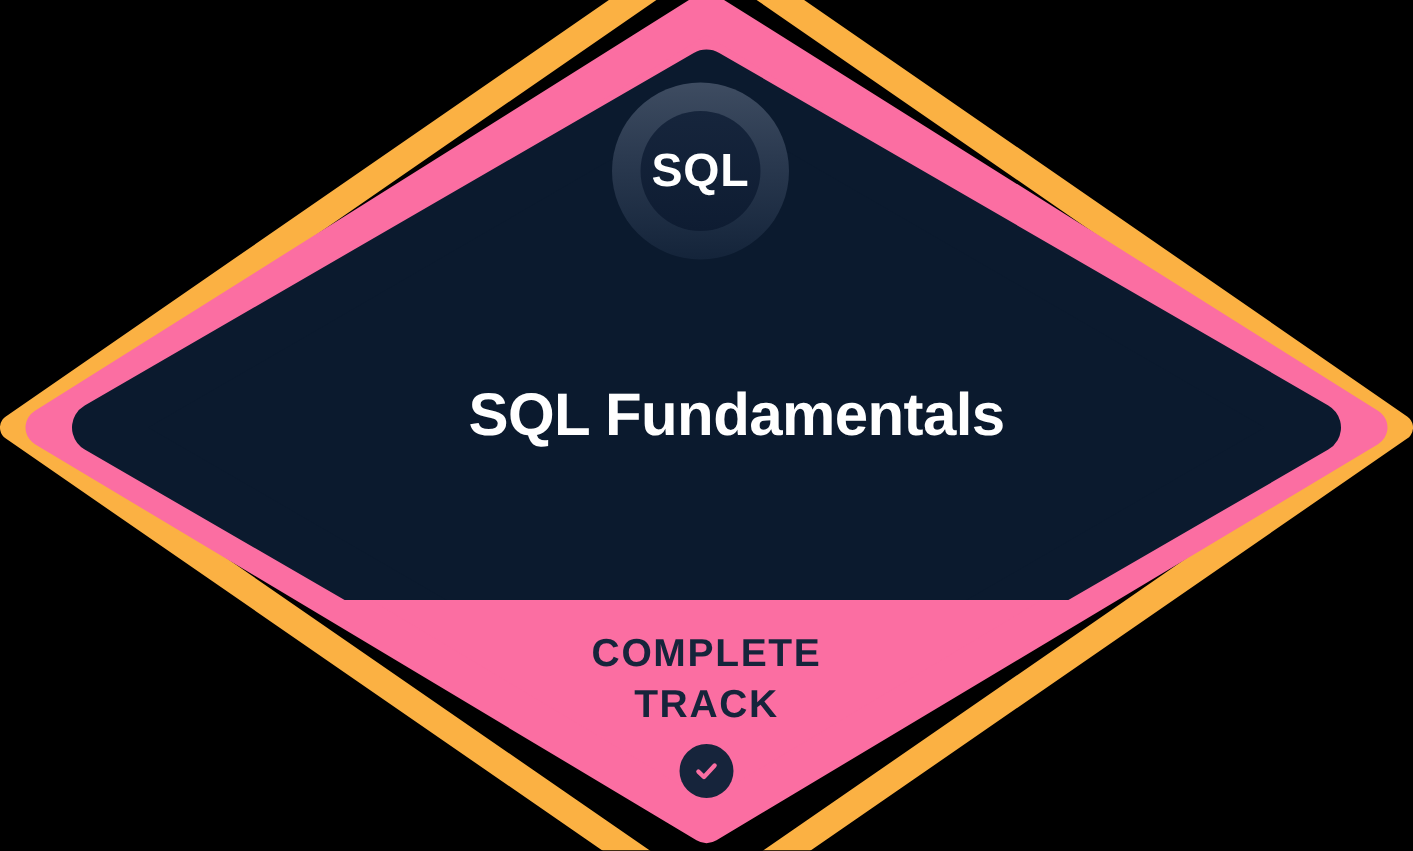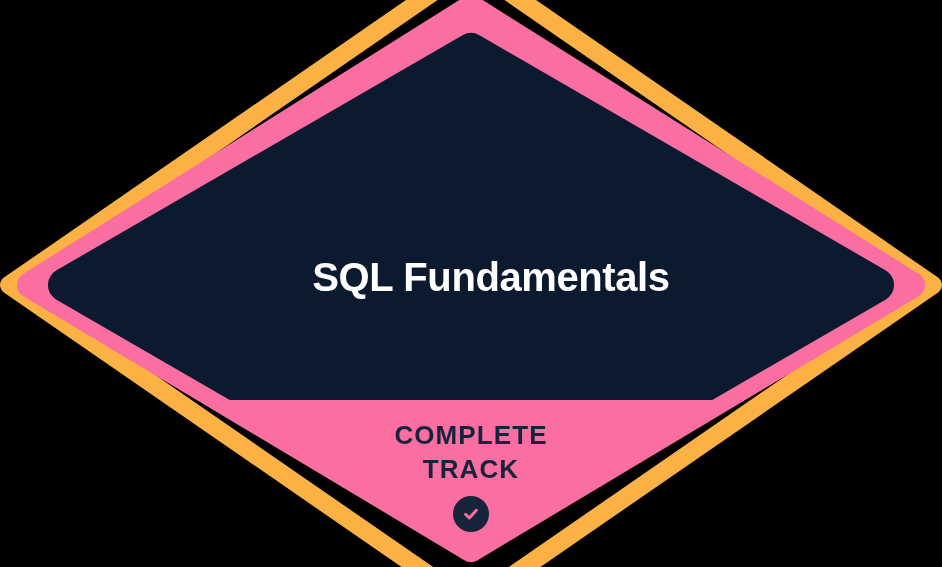--- a/index.html
+++ b/index.html
@@ -131,20 +131,25 @@
 
     <path d="M 471 -34 L 933 285 L 471 604 L 9 285 Z" fill="none" stroke="#fbb143" stroke-width="18" stroke-linejoin="round"></path>
 
     <path d="M 471 8 L 912 285 L 471 549 L 30 285 Z" fill="#fb6ea2" stroke="#fb6ea2" stroke-width="26" stroke-linejoin="round"></path>
 
     <g clip-path="url(#navy-top-clip)">
       <path d="M 471 50 L 877 285 L 471 520 L 65 285 Z" fill="#0b1a2e" stroke="#0b1a2e" stroke-width="34" stroke-linejoin="round"></path>
     </g>
   </svg>
 
+  <div class="sql-ring-wrap">
+    <div class="sql-ring-outer"></div>
+    <div class="sql-ring-inner"></div>
+    <div class="sql-ring-label">SQL</div>
+  </div>
 
   <div class="badge-title">SQL Fundamentals</div>
 
   <div class="status-block">
     <div class="status-line">COMPLETE</div>
     <div class="status-line">TRACK</div>
     <div class="check-badge">
       <svg width="20" height="20" viewBox="0 0 20 20">
         <path d="M4.6 10.4 L8.3 14.0 L15.4 6.3" fill="none" stroke="#fb6ea2" stroke-width="2.9" stroke-linecap="round" stroke-linejoin="round"></path>
       </svg>

